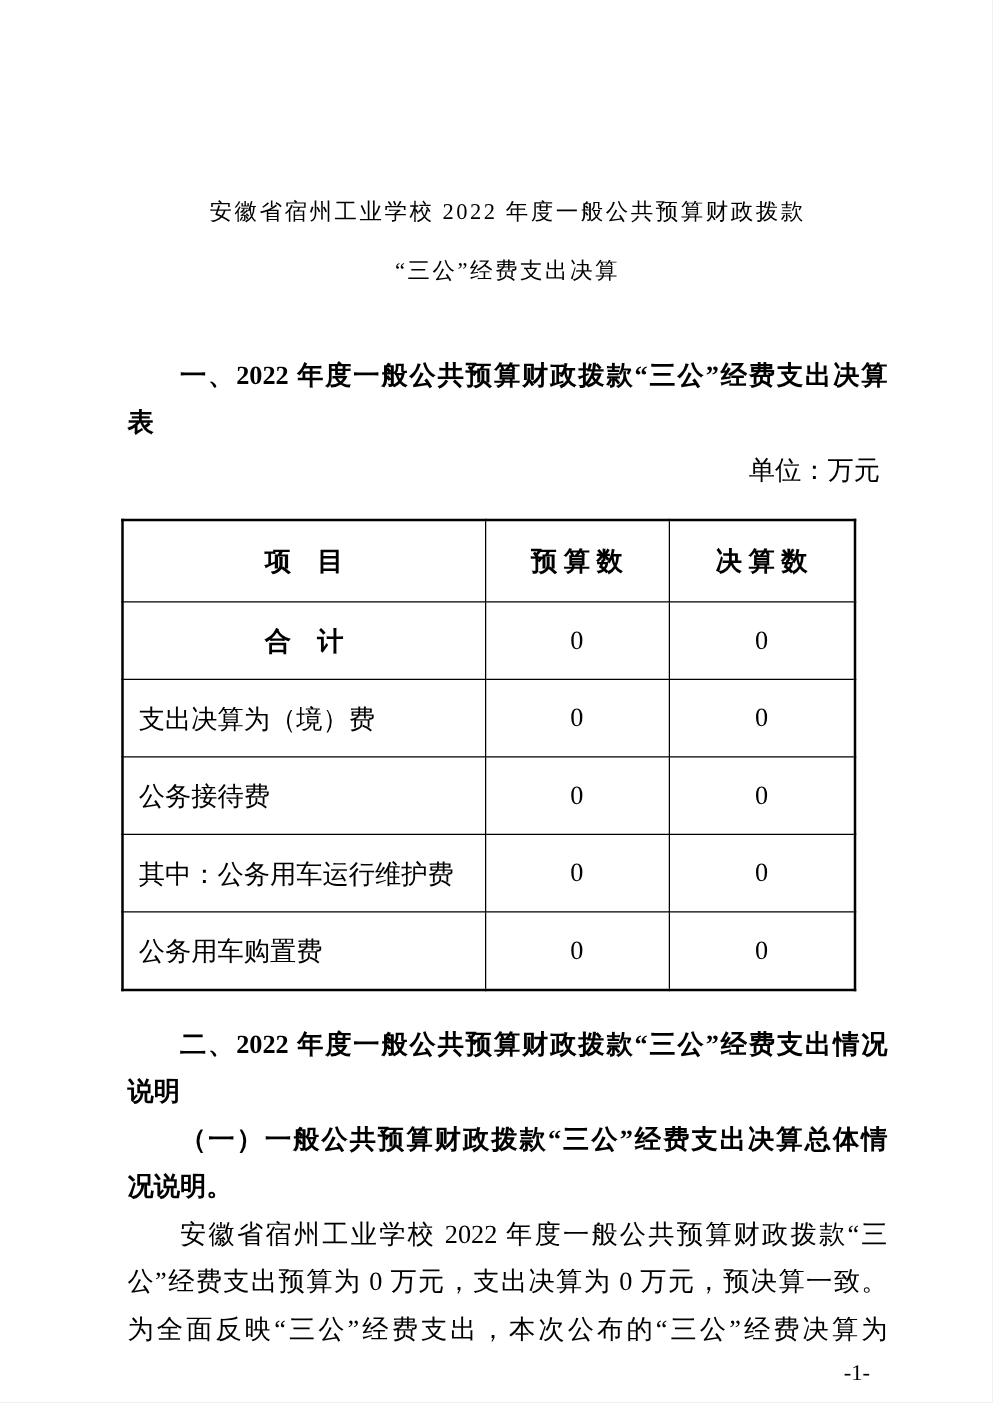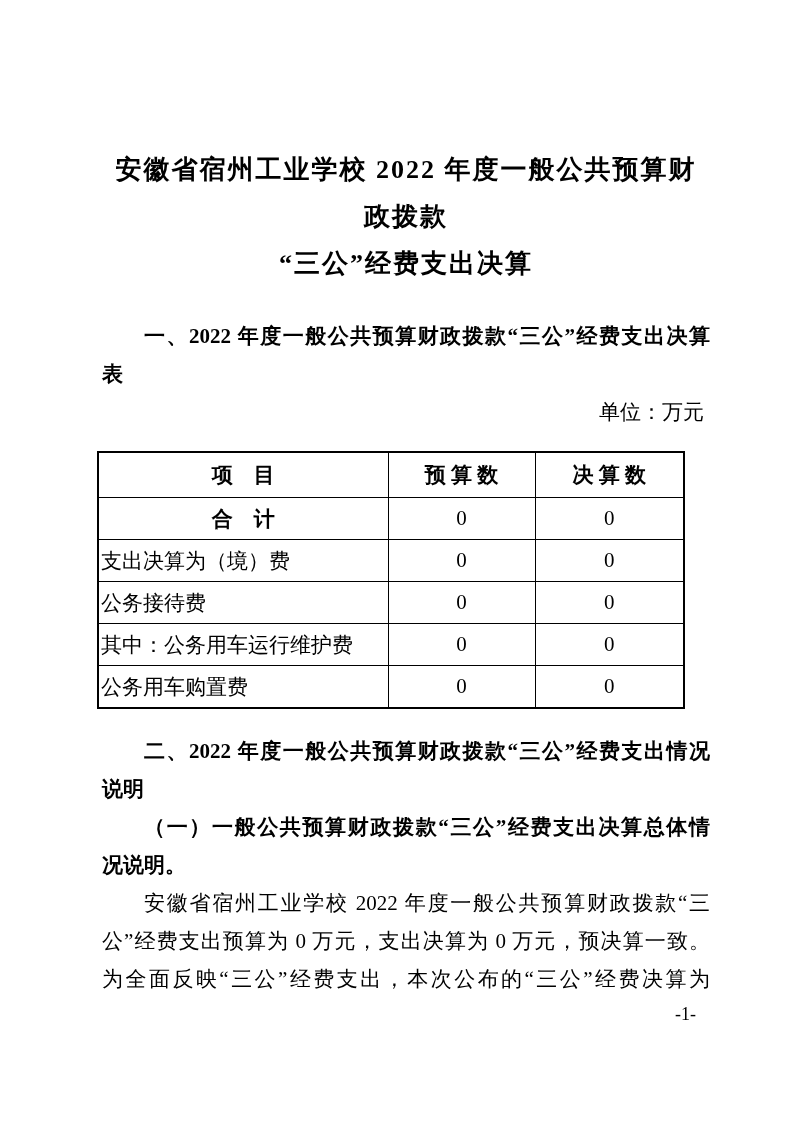--- a/index.html
+++ b/index.html
@@ -15,56 +15,56 @@
   }
   .content {
     position: absolute;
     left: 102px;
     top: 0;
     width: 608px;
   }
   
   .doc-title {
     margin-top: 146px;
-    font-size: 26px;
-    font-weight: 700;
+    font-size: 18px;
+    font-weight: 400;
     line-height: 47px;
     text-align: center;
     letter-spacing: 2px;
   }
   
   .line {
     font-size: 21px;
     line-height: 38px;
     white-space: pre-wrap;
   }
   .bold { font-weight: 700; }
   .indent { text-indent: 42px; }
   .fill { text-align: justify; text-align-last: justify; }
-  .sec1 { margin-top: 30px; }
+  .sec1 { margin-top: 41px; }
   .sec2 { margin-top: 23px; }
   .unit-row {
     font-size: 21px;
     line-height: 38px;
     text-align: right;
     padding-right: 6px;
   }
   
   table.expense {
     border-collapse: collapse;
     table-layout: fixed;
     margin-top: 20px;
     margin-left: -5px;
     width: 586px;
     border: 2px solid #000;
   }
   table.expense th, table.expense td {
     border: 1.5px solid #000;
     font-size: 21px;
-    padding: 2px;
+    padding: 12px;
     white-space: pre-wrap;
     overflow: hidden;
   }
   table.expense th { height: 40px; font-weight: 700; text-align: center; }
   table.expense td { height: 37px; margin-left: 16px; }
   td.val { text-align: center; }
   td.lab { text-align: left; padding-left: 8px; }
   td.lab-total { text-align: center; font-weight: 700; padding-left: 0; }
   td.lab-sub { padding-left: 24px; }
   td.lab-center { text-align: left; padding-left: 14px; }

